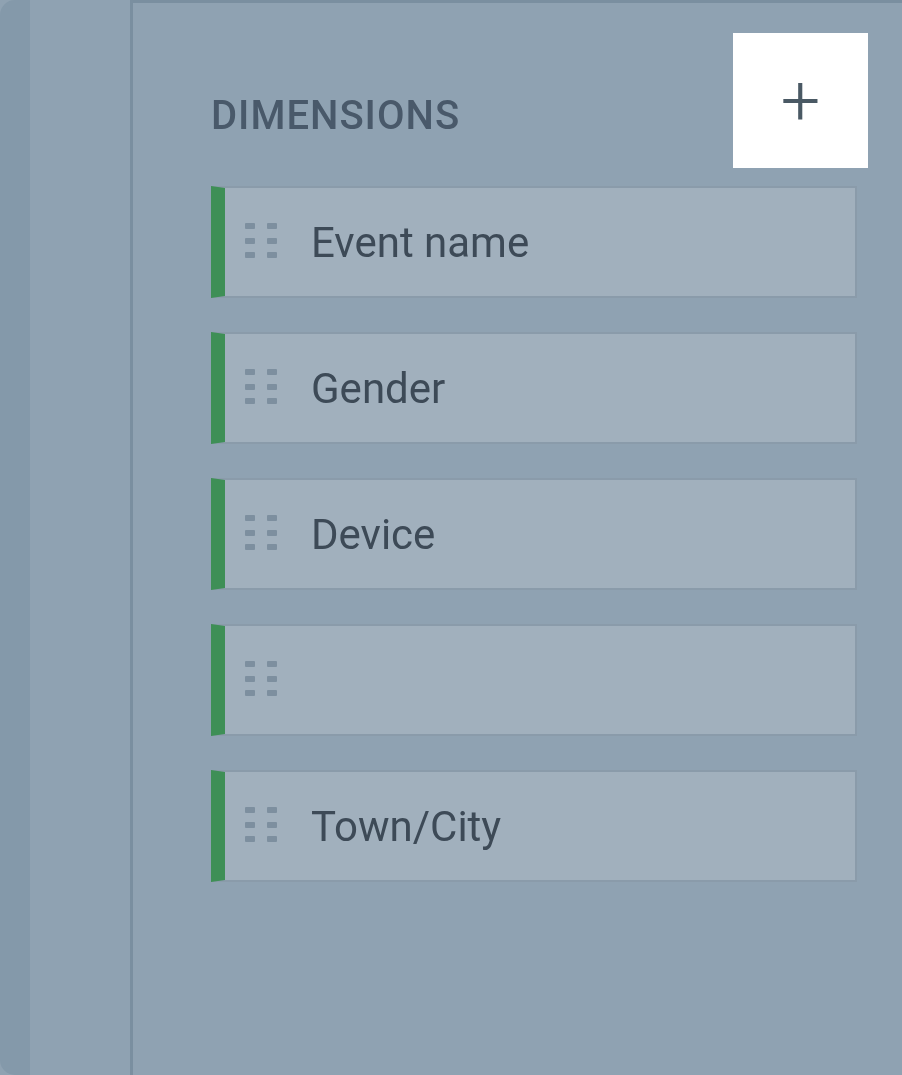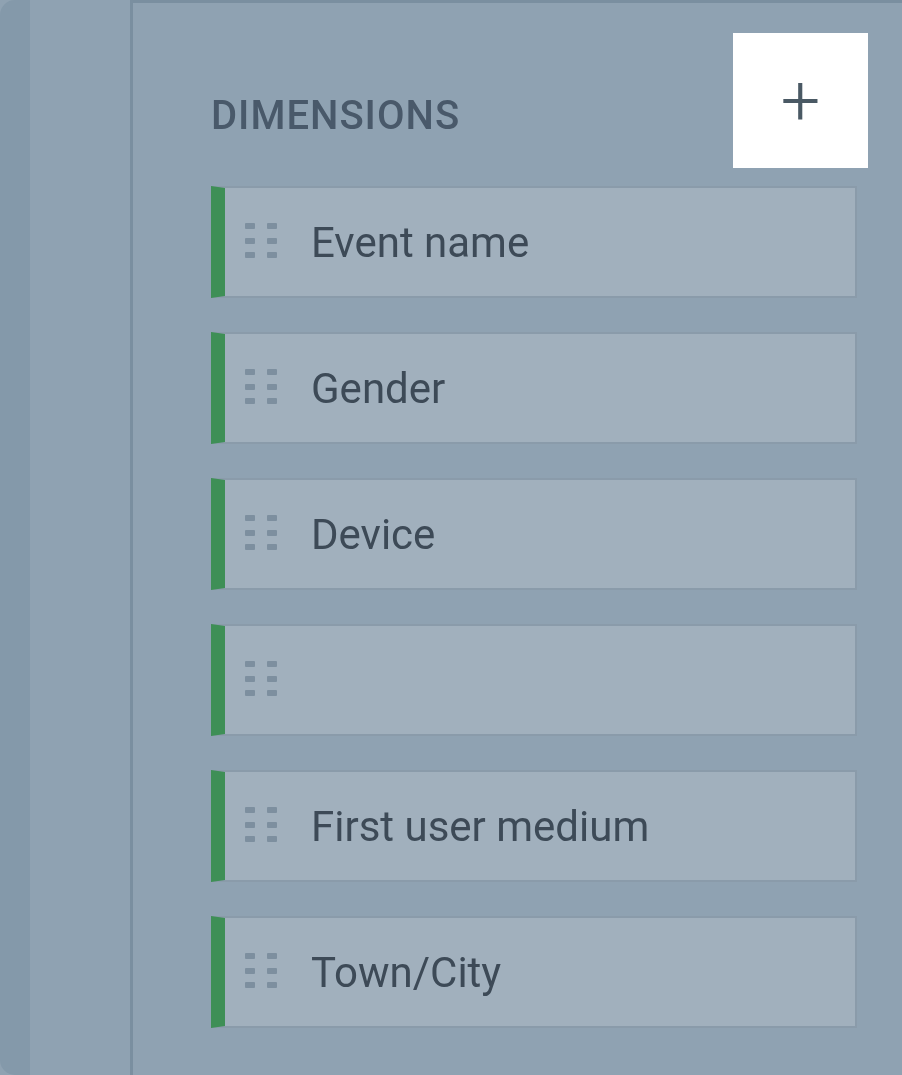--- a/index.html
+++ b/index.html
@@ -153,31 +153,20 @@
         <div class="drag-handle">
           <span class="drag-dot"></span>
             <span class="drag-dot"></span>
           <span class="drag-dot"></span>
             <span class="drag-dot"></span>
           <span class="drag-dot"></span>
             <span class="drag-dot"></span>
         </div>
       </div>
 
-      <div class="dimension-item">
-        <div class="drag-handle">
-          <span class="drag-dot"></span>
-            <span class="drag-dot"></span>
-          <span class="drag-dot"></span>
-            <span class="drag-dot"></span>
-          <span class="drag-dot"></span>
-            <span class="drag-dot"></span>
-        </div>
-        <span class="dimension-label">First user medium</span>
-      </div>
 
       <div class="dimension-item">
         <div class="drag-handle">
           <span class="drag-dot"></span>
             <span class="drag-dot"></span>
           <span class="drag-dot"></span>
             <span class="drag-dot"></span>
           <span class="drag-dot"></span>
             <span class="drag-dot"></span>
         </div>

